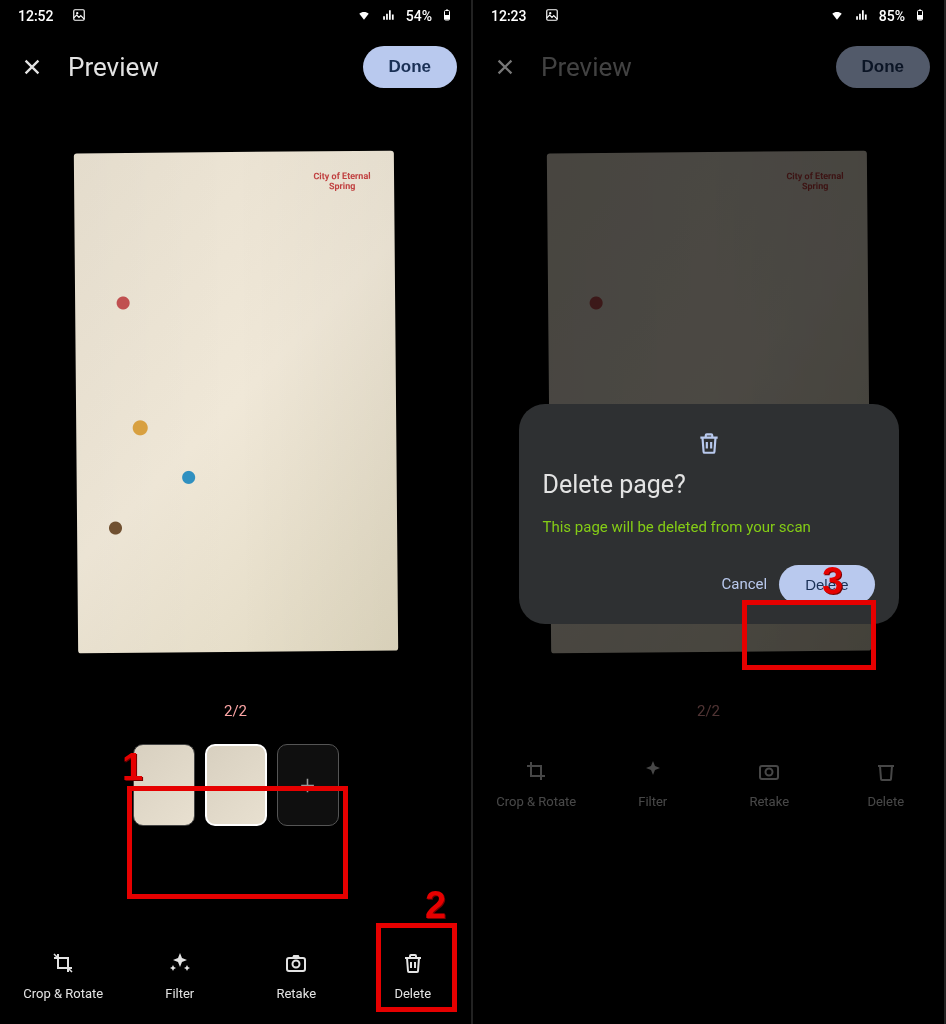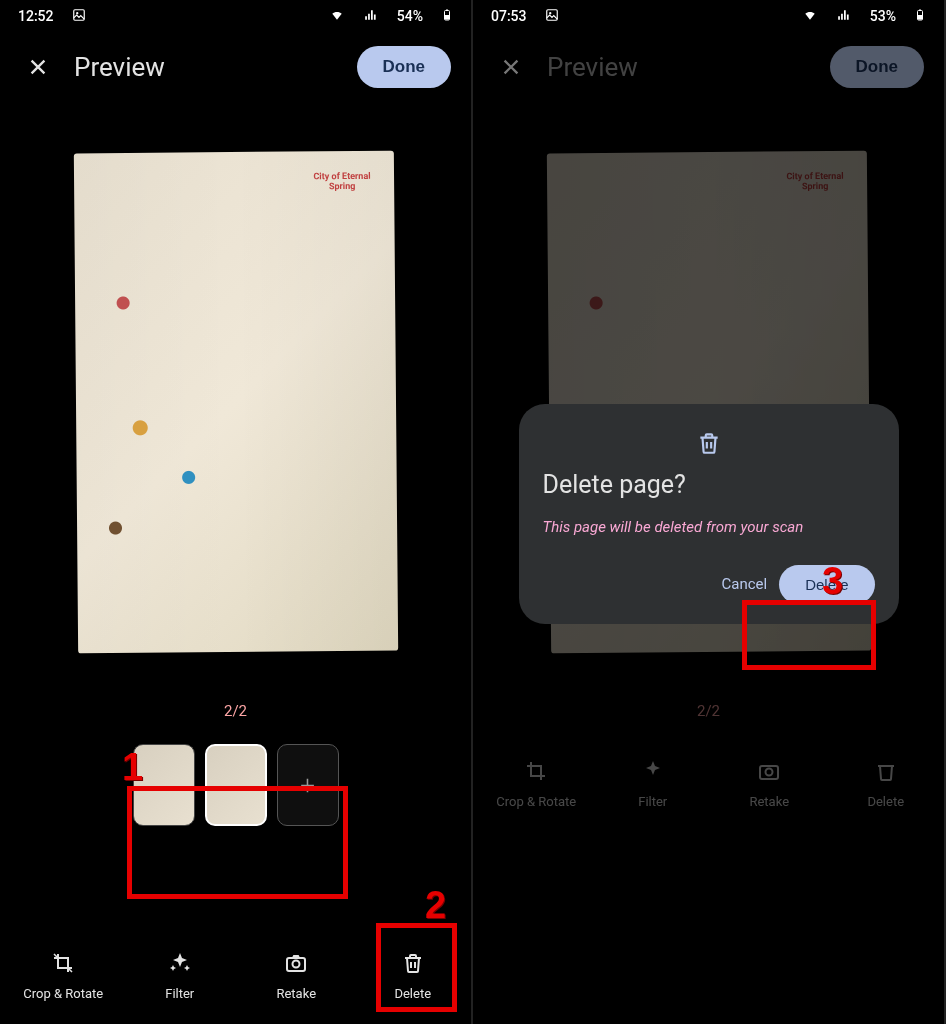--- a/index.html
+++ b/index.html
@@ -22,26 +22,26 @@
   height: 32px;
   display: flex;
   justify-content: space-between;
   align-items: center;
   padding: 0 18px;
   color: #fff;
   font-size: 14px;
   font-weight: 500;
 }
 .status-left { display: flex; align-items: center; gap: 18px; }
-.status-right { display: flex; align-items: center; gap: 18px; }
+.status-right { display: flex; align-items: center; gap: 9px; }
 .app-bar {
   height: 70px;
   display: flex;
   align-items: center;
-  padding: 0 20px;
+  padding: 0 14px;
   gap: 18px;
 }
 .close-btn {
   width: 36px;
   height: 36px;
   display: flex;
   align-items: center;
   justify-content: center;
   color: #e3e3e3;
   cursor: pointer;
@@ -173,21 +173,21 @@
   display: flex;
   justify-content: center;
   margin-bottom: 14px;
   color: #b9c9ee;
 }
 .dialog-title {
   font-size: 25px;
   font-weight: 400;
   margin-bottom: 18px;
 }
-.dialog-body { font-size: 15px; color: #f9a8d4; margin-bottom: 26px; line-height: 1.45; font-style: italic; }
+.dialog-body { font-size: 15px; color: #84cc16; margin-bottom: 26px; line-height: 1.45; }
 .dialog-actions { display: flex; justify-content: flex-end; gap: 0; align-items: center; }
 .btn-text { color: #b9c9ee; font-size: 15px; padding: 10px 12px; cursor: pointer; }
 .btn-fill {
   background: #b9c9ee;
   color: #1a3055;
   border-radius: 24px;
   padding: 11px 26px;
   font-size: 15px;
   font-weight: 500;
   border: none;
@@ -295,35 +295,35 @@
 
   <div class="anno-num" style="left:122px;top:746px">1</div>
   <div class="anno-box" style="left:127px;top:786px;width:221px;height:113px"></div>
   <div class="anno-num" style="left:425px;top:884px">2</div>
   <div class="anno-box" style="left:376px;top:923px;width:81px;height:89px"></div>
 </div>
 
 <div class="phone">
   <div class="status-bar">
     <div class="status-left">
-      <span>07:53</span>
+      <span>12:23</span>
       <span><svg width="14" height="14" viewBox="0 0 24 24" fill="#fff">
             <rect x="3" y="3" width="18" height="18" rx="2" fill="none" stroke="#fff" stroke-width="2"></rect>
             <circle cx="9" cy="9" r="2"></circle>
             <path d="M3 17l5-5 4 4 3-3 6 6" fill="none" stroke="#fff" stroke-width="2"></path>
           </svg></span>
     </div>
     <div class="status-right">
       <span><svg width="16" height="14" viewBox="0 0 24 24" fill="#fff">
             <path d="M12 20l8-10c-4-4-12-4-16 0l8 10z"></path>
           </svg></span>
       <span><svg width="16" height="14" viewBox="0 0 24 24" fill="#fff">
             <path d="M2 20h3v-6H2v6zm5 0h3V10H7v10zm5 0h3V4h-3v16zm5 0h3v-9h-3v9z"></path>
           </svg></span>
-      <span>53%</span>
+      <span>85%</span>
       <span><svg width="12" height="16" viewBox="0 0 24 24" fill="#fff">
             <rect x="7" y="3" width="10" height="19" rx="2" fill="none" stroke="#fff" stroke-width="2"></rect>
             <rect x="8" y="12" width="8" height="9" fill="#fff"></rect>
             <rect x="10" y="1" width="4" height="2"></rect>
           </svg></span>
     </div>
   </div>
 
   <div class="dim-content">
     <div class="app-bar">

